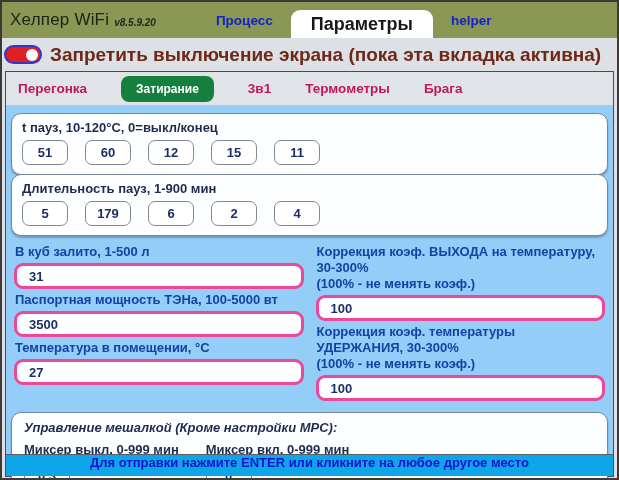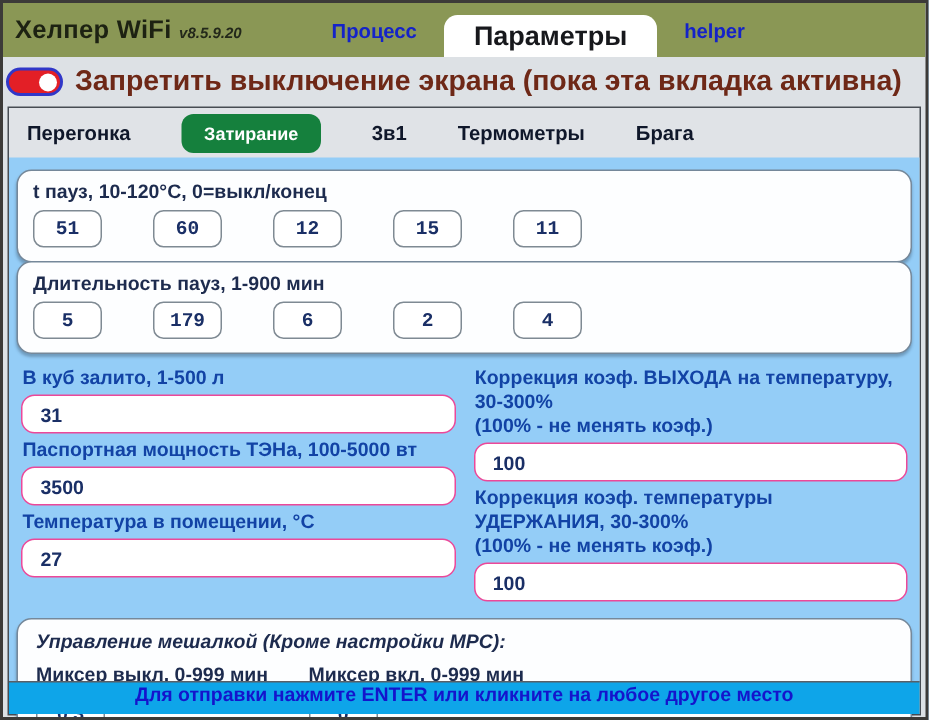--- a/index.html
+++ b/index.html
@@ -22,21 +22,21 @@
     flex-shrink: 0;
   }
   .title-wrap {
     display: flex;
     align-items: center;
     padding-left: 8px;
     gap: 5px;
   }
   .app-title {
     font-size: 17px;
-    font-weight: bold;
+    font-weight: normal;
     color: #1d2212;
     letter-spacing: 0.2px;
   }
   .app-version {
     font-size: 10px;
     font-style: italic;
     font-weight: bold;
     color: #23281a;
     padding-top: 4px;
   }
@@ -106,21 +106,21 @@
   }
   .section-tabs {
     height: 33px;
     display: flex;
     align-items: center;
     padding: 0 12px;
     gap: 34px;
     flex-shrink: 0;
   }
   .section-link {
-    color: #0f172a;
+    color: #be185d;
     font-weight: bold;
     font-size: 13.5px;
     cursor: pointer;
   }
   .section-pill {
     background: #15803d;
     color: #ffffff;
     font-weight: bold;
     font-size: 12px;
     padding: 6px 15px;
@@ -141,21 +141,21 @@
     border-radius: 10px;
     box-shadow: 0 2px 2px rgba(40,60,80,0.35);
     padding: 6px 10px 9px 10px;
   }
   .fs-label {
     font-size: 13px;
     font-weight: bold;
     color: #1d2b4e;
     margin-bottom: 5px;
   }
-  .fs-inputs { display: flex; gap: 34px; font-family: Liberation Mono, monospace; }
+  .fs-inputs { display: flex; gap: 17px; }
   .small-input {
     width: 46px; height: 25px;
     border: 1px solid #7f8a93;
     border-radius: 7px;
     text-align: center;
     font-family: inherit;
     font-size: 13px;
     font-weight: bold;
     color: #1a2f66;
     background: #ffffff;
@@ -172,21 +172,21 @@
   .field-group { margin-top: 2px; }
   .field-label {
     font-size: 13px;
     font-weight: bold;
     color: #1243a5;
     line-height: 16px;
     margin: 3px 1px 3px 1px;
   }
   .big-input {
     width: 100%; height: 26px;
-    border: 1px solid #ec4899;
+    border: 3px solid #ec4899;
     border-radius: 9px;
     padding: 0 12px;
     font-family: inherit;
     font-size: 13px;
     font-weight: bold;
     color: #1a2f66;
     background: #ffffff;
     outline: none;
   }
 

